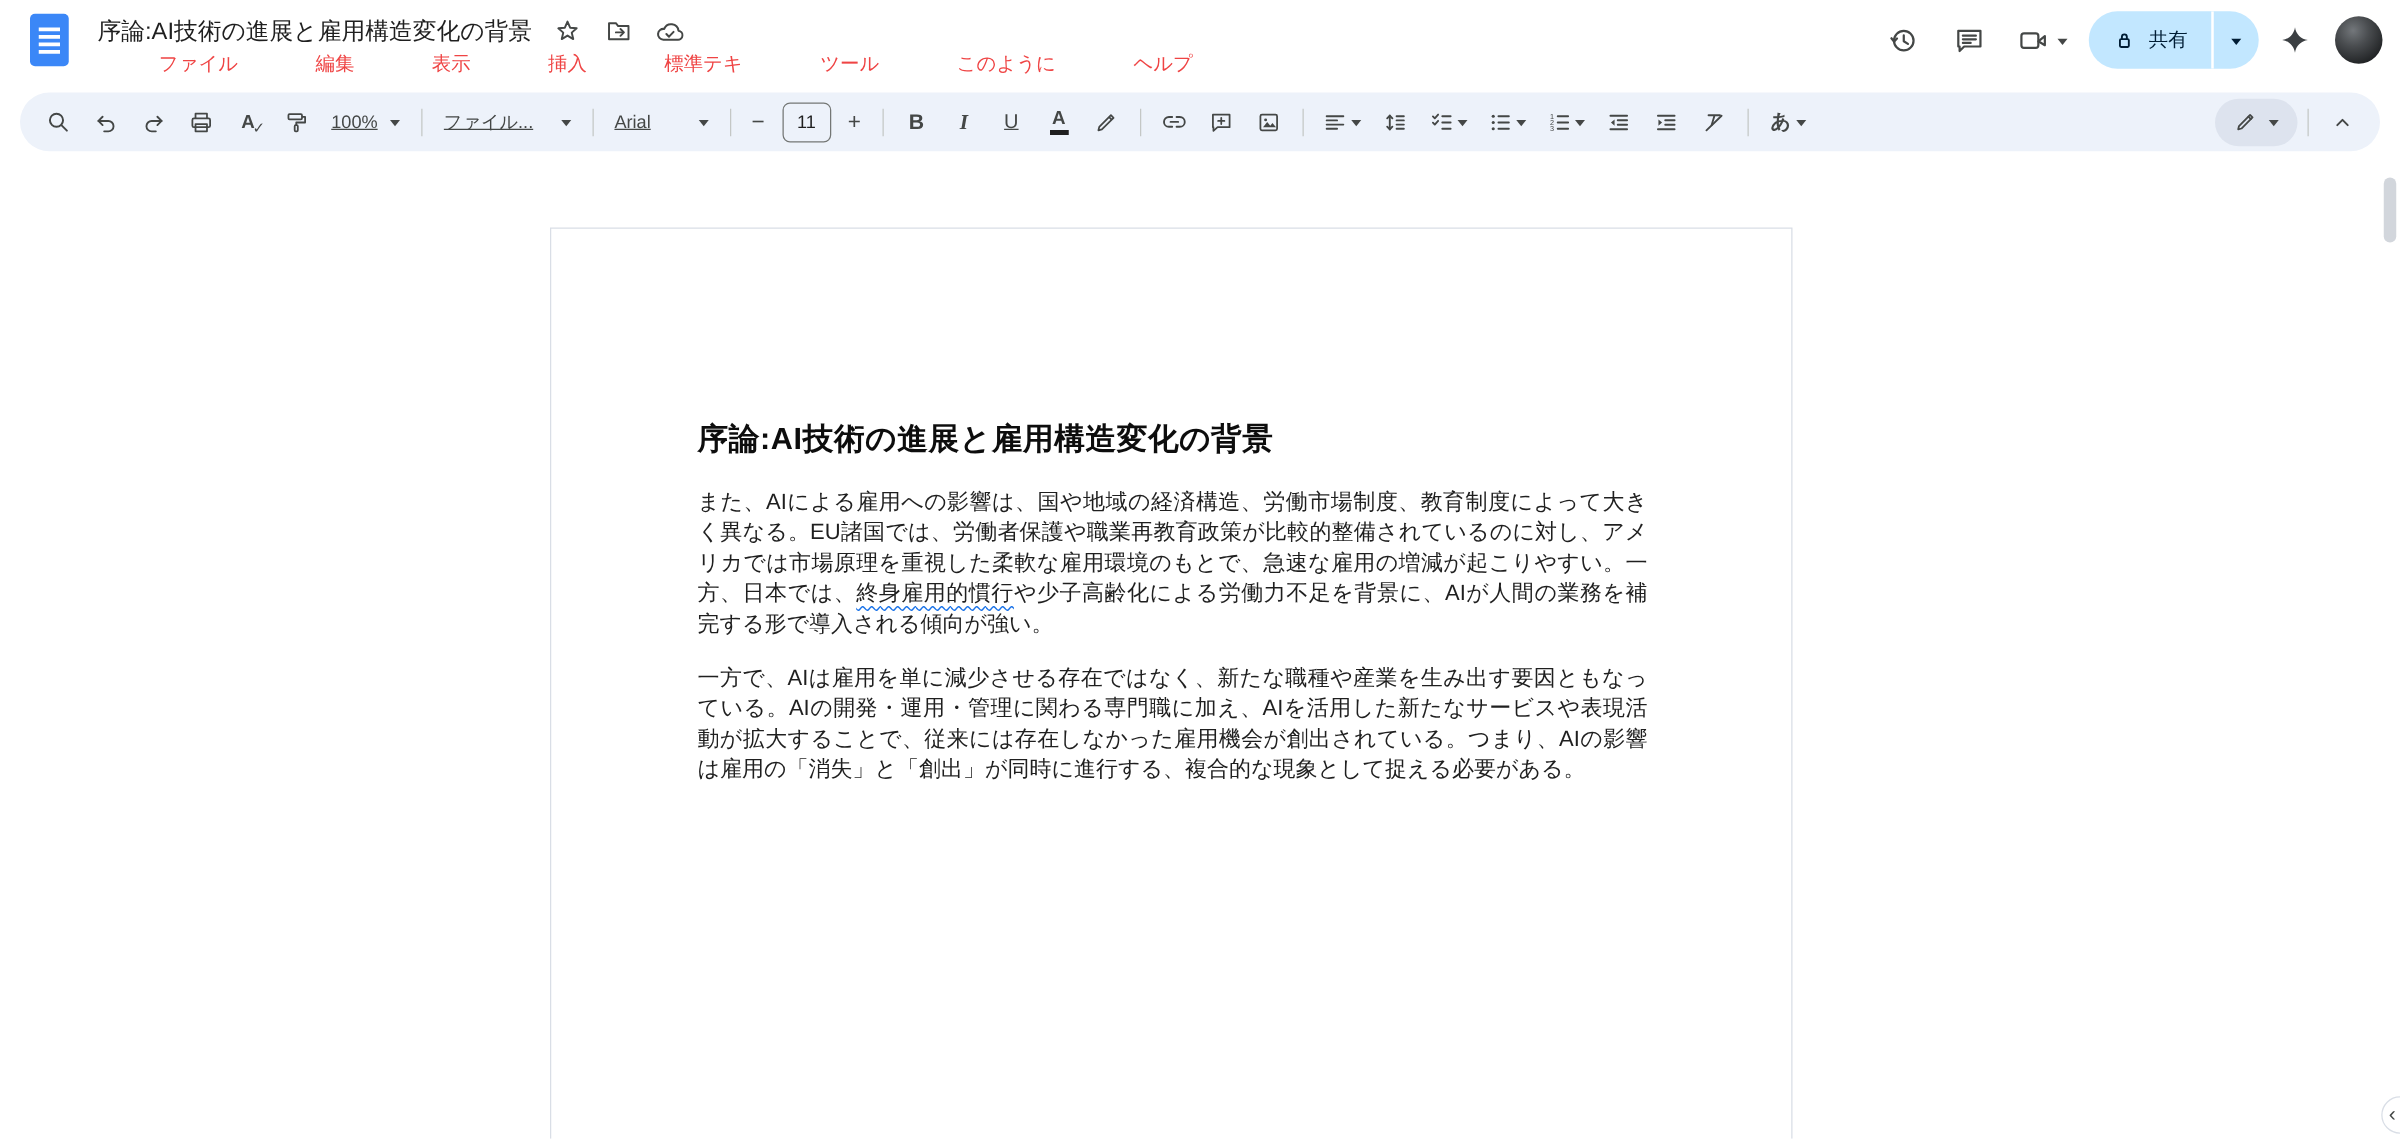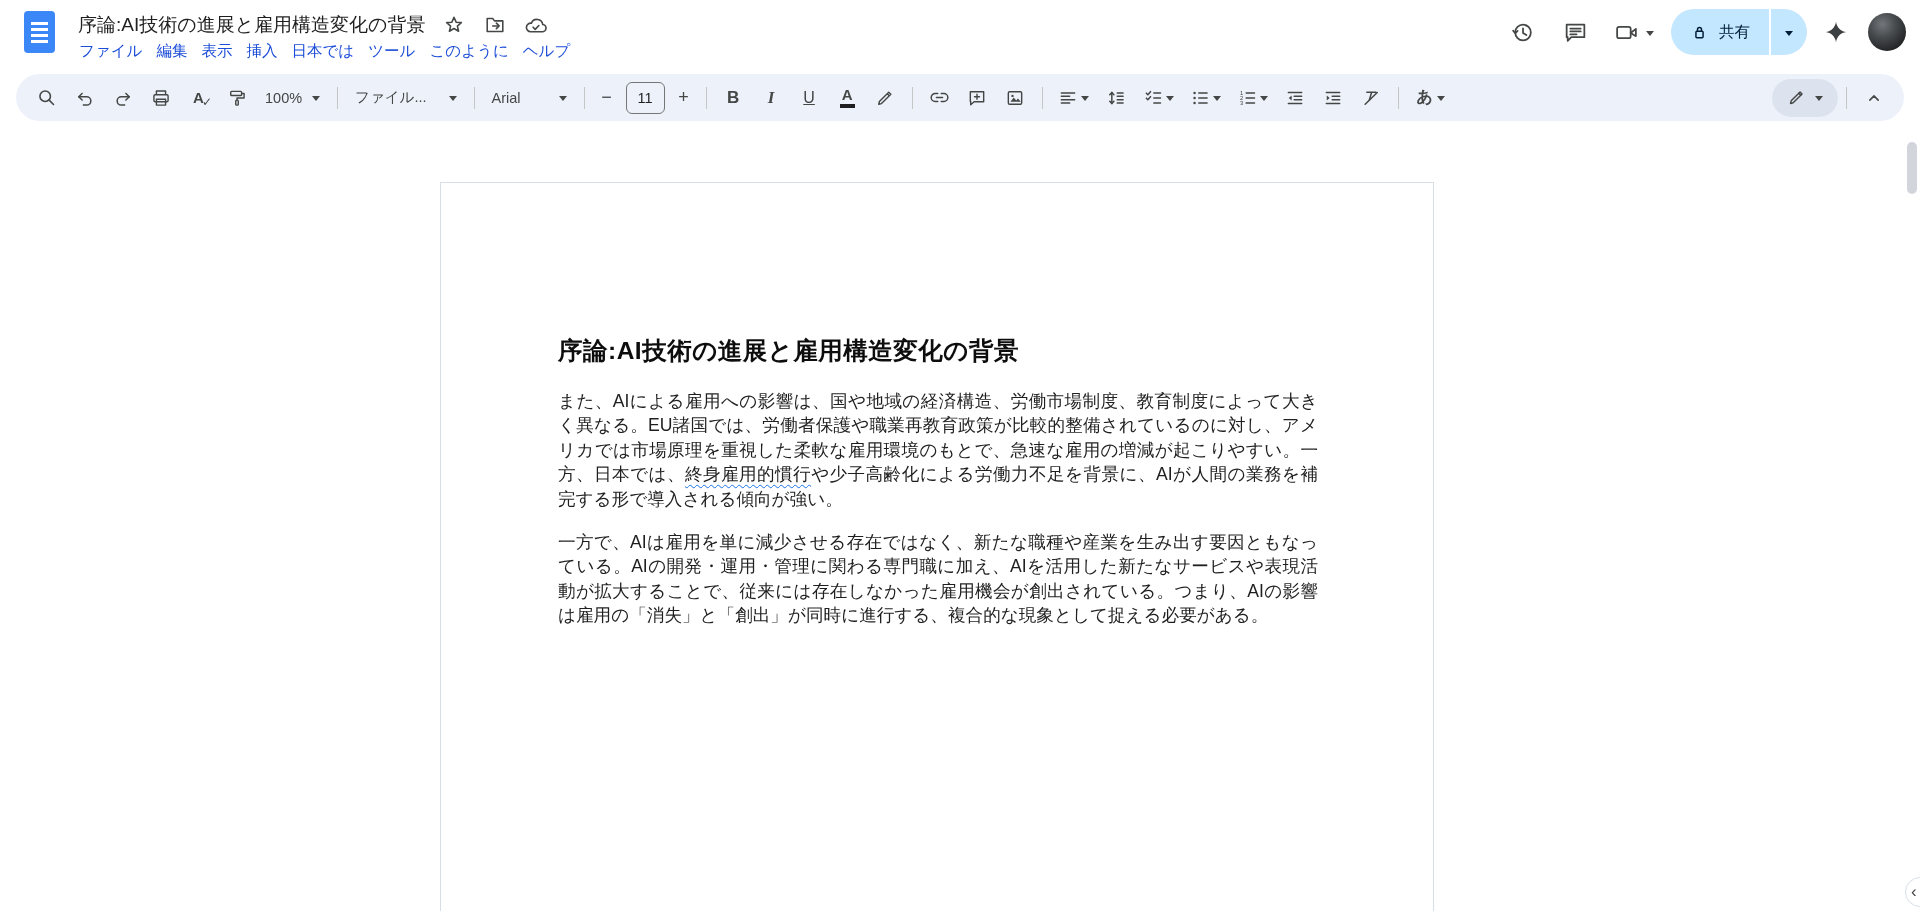--- a/index.html
+++ b/index.html
@@ -7,38 +7,38 @@
   .frame{position:relative;width:1920px;height:911px;background:#fff;overflow:hidden;}
 
   
   .logo{position:absolute;left:24px;top:11px;width:31px;height:42px;background:#3b87f7;border-radius:4px;}
   .logo::before{content:"";position:absolute;left:7px;top:11px;width:17px;height:3px;background:#fff;
     box-shadow:0 6px 0 #fff,0 12px 0 #fff,0 18px 0 #fff;}
   .title-row{position:absolute;left:78px;top:12px;display:flex;align-items:center;gap:15px;}
   .doc-title{font-size:19px;color:#1f1f1f;white-space:nowrap;}
   .ti-btn{width:26px;height:26px;display:flex;align-items:center;justify-content:center;border-radius:50%;}
   .menu-bar{position:absolute;left:72px;top:38px;display:flex;}
-  .menu-item{font-size:15.5px;color:#1d4ed8;padding:3px 7px;border-radius:6px;}
+  .menu-item{font-size:15.5px;color:#ef4444;padding:3px 7px;border-radius:6px;margin-left:48px;}
   .header-right{position:absolute;right:14px;top:9px;display:flex;align-items:center;gap:9px;height:46px;}
   .icon-btn{width:44px;height:44px;border-radius:50%;display:flex;align-items:center;justify-content:center;}
   .video-btn{display:flex;align-items:center;gap:7px;padding:0 8px;height:44px;border-radius:22px;}
   .share-pill{display:flex;align-items:center;height:46px;border-radius:23px;background:#c2e7ff;overflow:hidden;}
   .share-main{display:flex;align-items:center;gap:10px;padding:0 19px;height:100%;}
   .share-label{font-size:15.5px;color:#001d35;font-weight:500;}
   .share-sep{width:2px;height:100%;background:#fff;}
   .share-caret{width:36px;height:100%;display:flex;align-items:center;justify-content:center;}
   .avatar{width:38px;height:38px;border-radius:50%;margin-left:3px;
     background:radial-gradient(circle at 38% 30%,#73777b 0%,#4a4d50 35%,#232527 75%,#101213 100%);}
 
   
   .toolbar{position:absolute;left:16px;top:74px;right:16px;height:47px;background:#edf2fa;border-radius:24px;
     display:flex;align-items:center;padding:0 12px;gap:1px;}
   .tbtn{min-width:37px;height:37px;border-radius:50%;display:flex;align-items:center;justify-content:center;color:#444746;}
   .tsep{width:1px;height:22px;background:#c4c7c5;margin:0 7px;}
-  .tsel{display:flex;align-items:center;padding:0 9px;height:34px;border-radius:6px;font-size:14.5px;color:#444746;}
+  .tsel{display:flex;align-items:center;padding:0 9px;height:34px;border-radius:6px;font-size:14.5px;color:#444746;text-decoration:underline;}
   .car{width:0;height:0;border:4.5px solid transparent;border-top:5.5px solid #444746;margin-top:6px;}
   .size-box{width:37px;height:30px;border:1px solid #747775;border-radius:6px;display:flex;align-items:center;
     justify-content:center;font-size:14.5px;color:#1f1f1f;margin:0 4px;background:transparent;}
   .b-label{font-size:17px;font-weight:700;}
   .i-label{font-size:17px;font-style:italic;font-family:"Liberation Serif",serif;font-weight:600;}
   .u-label{font-size:16px;text-decoration:underline;}
   .acolor{display:flex;flex-direction:column;align-items:center;line-height:1;}
   .acolor .a{font-size:15px;font-weight:600;color:#444746;}
   .acolor .bar{width:15px;height:4px;background:#1f1f1f;margin-top:1.5px;}
   .spell{position:relative;font-size:15px;font-weight:600;color:#444746;}
@@ -114,21 +114,21 @@
           <path d="M9.5 13.8l2.2 2.2 3.8-4"></path>
         </svg>
     </span>
   </div>
 
   <div class="menu-bar">
       <div class="menu-item">ファイル</div>
       <div class="menu-item">編集</div>
       <div class="menu-item">表示</div>
       <div class="menu-item">挿入</div>
-      <div class="menu-item">日本では</div>
+      <div class="menu-item">標準テキ</div>
       <div class="menu-item">ツール</div>
       <div class="menu-item">このように</div>
       <div class="menu-item">ヘルプ</div>
     </div>
 
   <div class="header-right">
     <span class="icon-btn">
       <svg class="ic" width="25" height="25" viewBox="0 0 24 24" fill="none" stroke="#444746" stroke-width="1.7" stroke-linecap="round" stroke-linejoin="round">
         <circle cx="12.5" cy="12" r="7.5"></circle>
           <path d="M12.5 8v4.5l3.2 2"></path>

